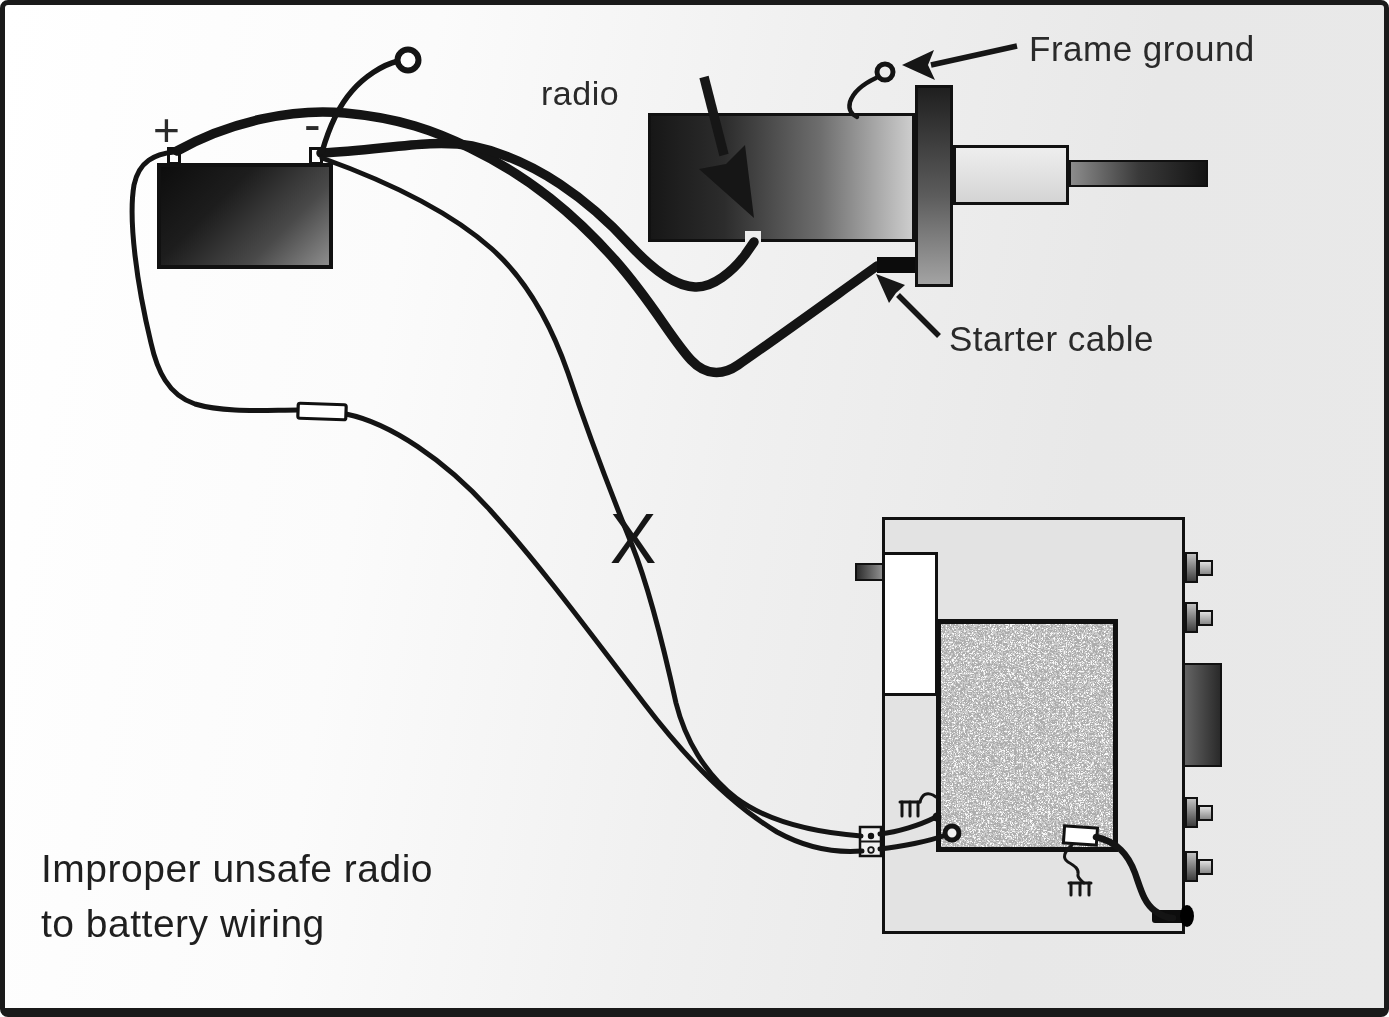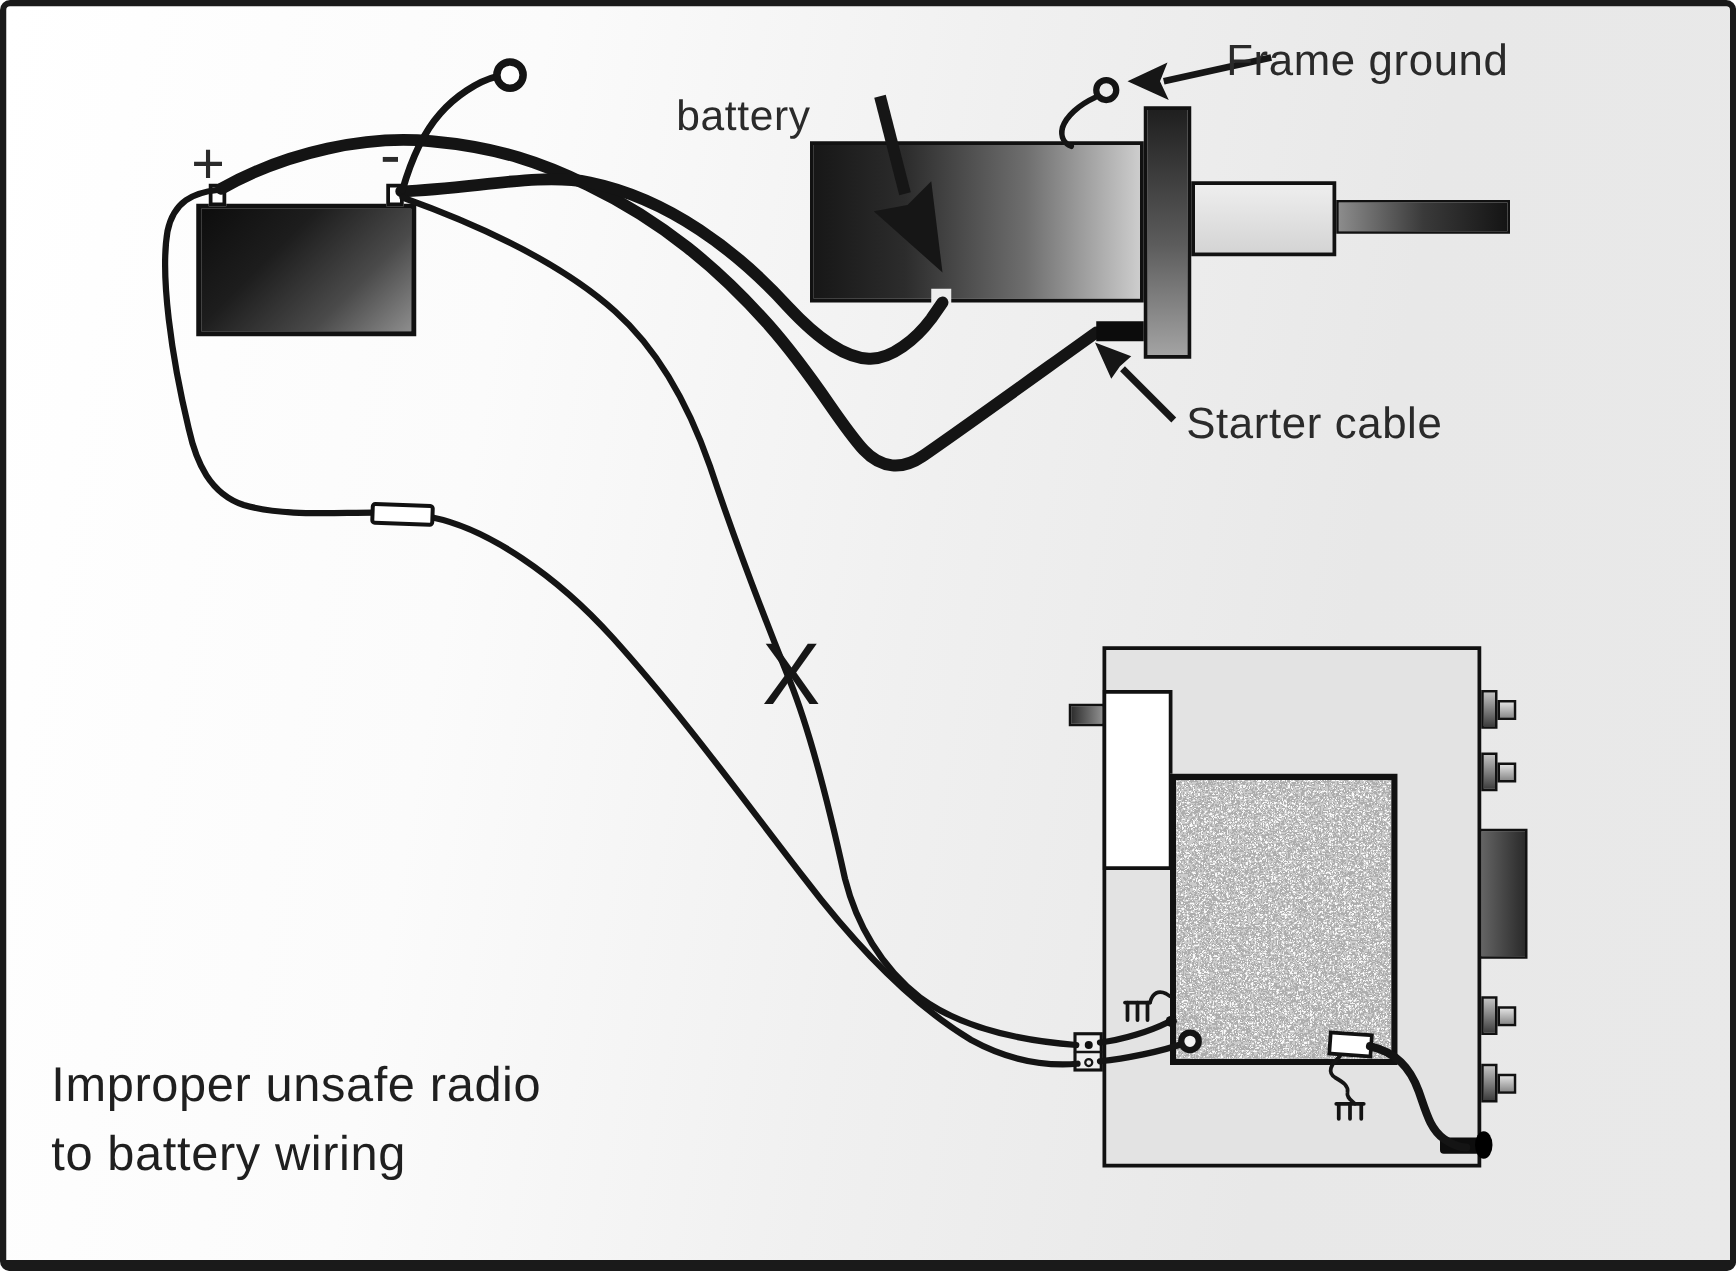--- a/index.html
+++ b/index.html
@@ -35,21 +35,21 @@
     background:linear-gradient(90deg,#646464,#2a2a2a);}
   .ctab-bar{left:1180px;width:13px;height:31px;border:2px solid #111;
     background:linear-gradient(180deg,#c2c2c2,#3d3d3d);}
   .ctab-knob{left:1193px;width:15px;height:16px;border:2px solid #111;
     background:linear-gradient(180deg,#e0e0e0,#8a8a8a);}
   .plug-bar{left:1147px;top:905px;width:33px;height:13px;background:#0d0d0d;border-radius:3px;}
   .plug-cap{left:1175px;top:900px;width:14px;height:22px;background:#000;border-radius:50%;}
   
   .lbl{color:#2a2a2a;letter-spacing:0.5px;white-space:pre;}
   .lbl-engine{left:536px;top:16px;font-size:34px;line-height:48px;}
-  .lbl-frame{left:976px;top:24px;font-size:35px;}
+  .lbl-frame{left:1024px;top:24px;font-size:35px;}
   .lbl-starter{left:944px;top:314px;font-size:35px;}
   .caption{left:36px;top:836px;font-size:39px;line-height:55px;color:#1f1f1f;}
   .xmark{left:596px;top:494px;width:64px;text-align:center;font-size:70px;color:#161616;}
   .overlay{position:absolute;left:0;top:0;width:1389px;height:1017px;}
 </style>
 </head>
 <body>
 
 <div class="frame">
 
@@ -153,19 +153,19 @@
     <g fill="#161616" stroke="#161616">
       <line x1="1012" y1="41" x2="926" y2="60" stroke-width="5.5"></line>
       <polygon points="897,60 929,45 923,60 930,75" stroke="none"></polygon>
       <line x1="934" y1="331" x2="893" y2="290" stroke-width="5.5"></line>
       <polygon points="871,269 900,280 891,288 884,298" stroke="none"></polygon>
       <line x1="699" y1="72" x2="719" y2="150" stroke-width="9.5"></line>
       <polygon points="749,213 694,164 721,159 740,140" stroke="none"></polygon>
     </g>
   </svg>
 
-  <div class="abs lbl lbl-engine"><br><span>battery</span></div>
+  <div class="abs lbl lbl-engine"><br><span>radio</span></div>
   <div class="abs lbl lbl-frame">Frame ground</div>
   <div class="abs lbl lbl-starter">Starter cable</div>
   <div class="abs lbl caption"><span>Improper unsafe radio</span><br><span>to battery wiring</span></div>
   <div class="abs xmark">X</div>
 
 </div>
 
 </body></html>

